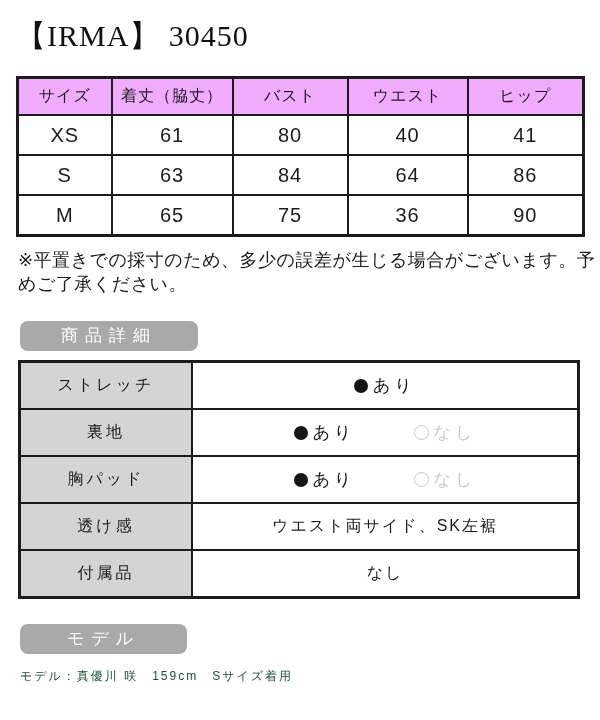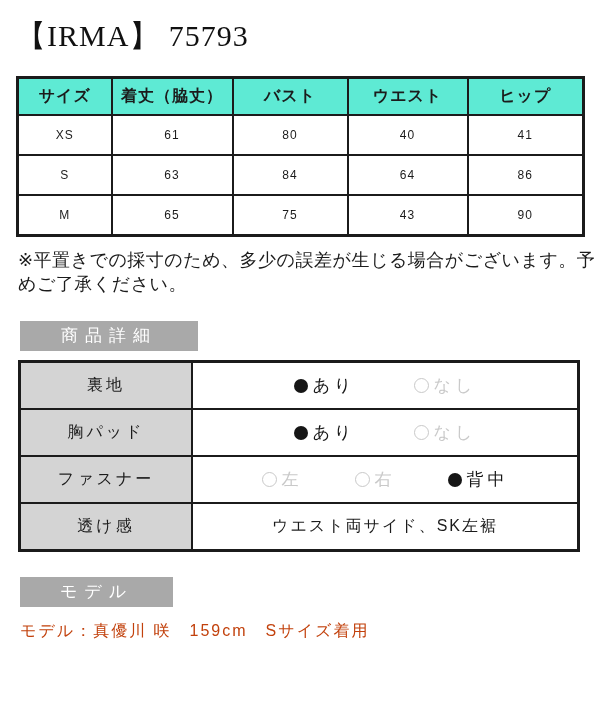--- a/index.html
+++ b/index.html
@@ -17,39 +17,39 @@
   
   table.size{
     border-collapse:collapse;margin:19px 0 0 16px;
     width:566px;table-layout:fixed;
     border:3px solid #1b1b1b;
   }
   table.size th,table.size td{
     border:2px solid #1b1b1b;text-align:center;vertical-align:middle;
   }
   table.size th{
-    background:#5eead4;height:33px;font-size:16px;font-weight:700;letter-spacing:1px;
+    background:#f0abfc;height:33px;font-size:16px;font-weight:400;letter-spacing:1px;
   }
-  table.size td{height:36px;font-size:12px;letter-spacing:1px;}
+  table.size td{height:36px;font-size:20px;letter-spacing:1px;}
   table.size col.c0{width:94px}
   table.size col.c1{width:121px}
   table.size col.c2{width:115px}
   table.size col.c3{width:120px}
   table.size col.c4{width:116px}
   
   .note{font-size:18px;margin:11px 0 0 18px;letter-spacing:0.5px;color:#1b1b1b;}
   
   .badge{
     display:inline-block;background:#a9a9a9;color:#ffffff;
-    border-radius:0;text-align:center;
+    border-radius:8px;text-align:center;
     font-size:17px;letter-spacing:7px;line-height:30px;height:30px;
     margin:25px 0 0 20px;
   }
   .badge.details-badge{width:178px;}
-  .badge.model-badge{width:153px;}
+  .badge.model-badge{width:167px;}
   
   table.details{
     border-collapse:collapse;margin:9px 0 0 18px;
     width:562px;table-layout:fixed;
     border:3px solid #1b1b1b;
   }
   table.details th,table.details td{
     border:2px solid #1b1b1b;vertical-align:middle;text-align:center;
   }
   table.details th{
@@ -58,26 +58,26 @@
   }
   table.details td{font-size:16px;letter-spacing:2px;}
   .opts{display:flex;justify-content:center;align-items:center;gap:58px;}
   .opts.opts3{gap:52px;}
   .opt{display:inline-flex;align-items:center;gap:5px;font-size:17px;letter-spacing:4px;}
   .opt .dot{width:14px;height:14px;border-radius:50%;background:#161616;flex:0 0 auto;}
   .opt .circle{width:13px;height:13px;border-radius:50%;border:1.5px solid #c9c9c9;background:#fff;flex:0 0 auto;}
   .opt.unsel{color:#c9c9c9;}
   .opt.sel{color:#161616;}
   
-  .model-info{font-size:16px;letter-spacing:2px;margin:14px 4px 0 20px;color:#c2410c;}
+  .model-info{font-size:12px;letter-spacing:2px;margin:14px 4px 0 20px;color:#14532d;}
 </style>
 </head>
 <body>
 
-<div class="title">【IRMA】 75793</div>
+<div class="title">【IRMA】 30450</div>
 
 <table class="size">
   <colgroup>
     <col class="c0">
       <col class="c1">
       <col class="c2">
       <col class="c3">
       <col class="c4">
   </colgroup>
   <thead>
@@ -101,34 +101,45 @@
         <td>S</td>
         <td>63</td>
         <td>84</td>
         <td>64</td>
         <td>86</td>
       </tr>
       <tr>
         <td>M</td>
         <td>65</td>
         <td>75</td>
-        <td>43</td>
+        <td>36</td>
         <td>90</td>
       </tr>
     </tbody>
 </table>
 
 <div class="note">※平置きでの採寸のため、多少の誤差が生じる場合がございます。予めご了承ください。</div>
 
 <div>
   <span class="badge details-badge">商品詳細</span>
 </div>
 
 <table class="details">
   <tbody>
+      <tr>
+        <th>ストレッチ</th>
+        <td>
+          <div class="opts">
+            <span class="opt sel">
+              <span class="dot"></span>
+              <span>あり</span>
+            </span>
+          </div>
+        </td>
+      </tr>
       <tr>
         <th>裏地</th>
         <td>
           <div class="opts">
             <span class="opt sel">
               <span class="dot"></span>
               <span>あり</span>
             </span>
             <span class="opt unsel">
               <span class="circle"></span>
@@ -146,41 +157,26 @@
               <span>あり</span>
             </span>
             <span class="opt unsel">
               <span class="circle"></span>
               <span>なし</span>
             </span>
           </div>
         </td>
       </tr>
       <tr>
-        <th>ファスナー</th>
-        <td>
-          <div class="opts opts3">
-            <span class="opt unsel">
-              <span class="circle"></span>
-              <span>左</span>
-            </span>
-            <span class="opt unsel">
-              <span class="circle"></span>
-              <span>右</span>
-            </span>
-            <span class="opt sel">
-              <span class="dot"></span>
-              <span>背中</span>
-            </span>
-          </div>
-        </td>
+        <th>透け感</th>
+        <td>ウエスト両サイド、SK左裾</td>
       </tr>
       <tr>
-        <th>透け感</th>
-        <td>ウエスト両サイド、SK左裾</td>
+        <th>付属品</th>
+        <td>なし</td>
       </tr>
     </tbody>
 </table>
 
 <div>
   <span class="badge model-badge">モデル</span>
 </div>
 
 <div class="model-info">モデル：真優川 咲　159cm　Sサイズ着用</div>
 

